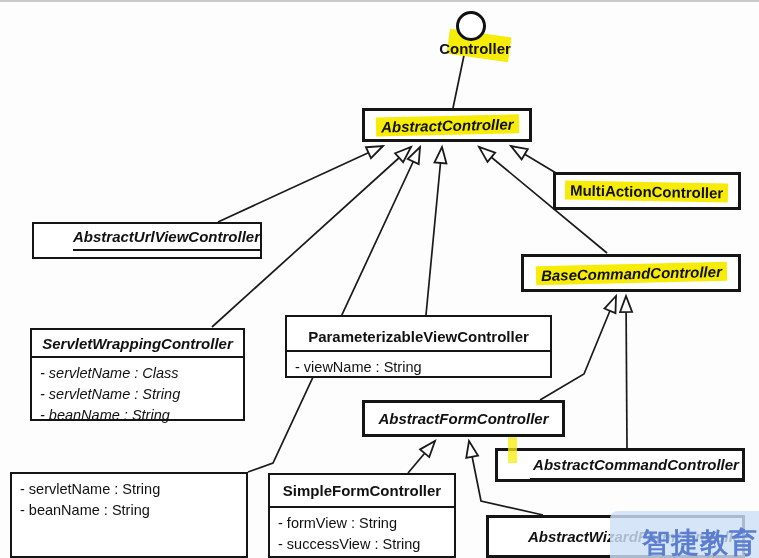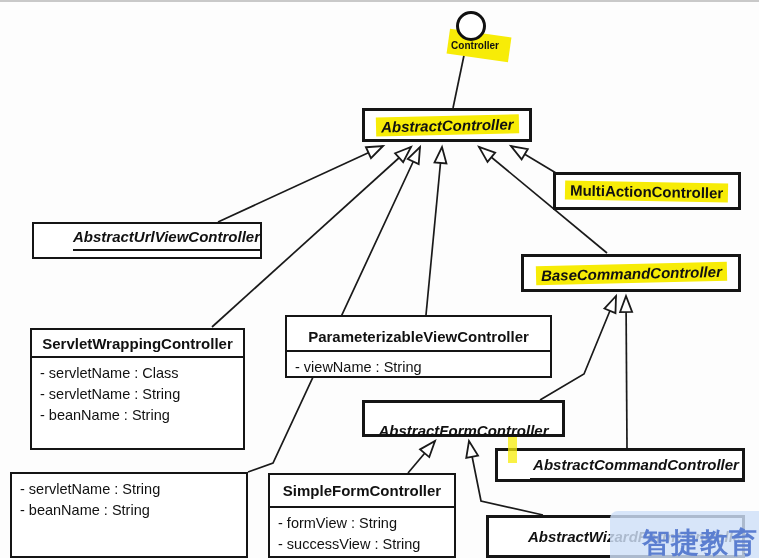--- a/index.html
+++ b/index.html
@@ -26,21 +26,21 @@
   .attrs{padding:5px 8px 0 8px;}
   .attr{font-size:14.5px;color:#111;line-height:21px;white-space:nowrap;}
   .empty-comp{height:100%;}
   
   .iface-circle{
     position:absolute;left:456px;top:11px;width:24px;height:24px;
     border:3.5px solid #111;border-radius:50%;background:#fff;z-index:3;
   }
   .iface-label{
     position:absolute;left:430px;top:40px;width:90px;text-align:center;
-    font-weight:bold;font-size:10px;color:#111;z-index:3;
+    font-weight:bold;font-size:15px;color:#111;z-index:3;
   }
   .iface-hl{
     position:absolute;left:448px;top:33px;width:62px;height:25px;
     background:#f7ec07;transform:rotate(8deg);z-index:2;
   }
   .smudge{
     position:absolute;left:508px;top:437px;width:9px;height:26px;
     background:#f7ec07;opacity:.75;z-index:3;
   }
   .watermark{
@@ -100,42 +100,42 @@
   </div>
   <div class="empty-comp"></div>
 </div>
 
 <div class="cls thick abstract" style="left:521px;top:254px;width:220px;height:38px;">
   <div class="title" style="height:100%;">
     <span class="hl tilt-a">BaseCommandController</span>
   </div>
 </div>
 
-<div class="cls" style="left:30px;top:328px;width:215px;height:122px;">
+<div class="cls" style="left:30px;top:328px;width:215px;height:93px;font-style:italic;">
   <div class="title div" style="height:26px;">
     <span>ServletWrappingController</span>
   </div>
   <div class="attrs">
     <div class="attr">- servletName : Class</div>
     <div class="attr">- servletName : String</div>
     <div class="attr">- beanName : String</div>
   </div>
 </div>
 
 <div class="cls" style="left:285px;top:315px;width:267px;height:63px;">
   <div class="title div" style="height:27px;margin-top:6px;">
     <span>ParameterizableViewController</span>
   </div>
   <div class="attrs">
     <div class="attr">- viewName : String</div>
   </div>
 </div>
 
 <div class="cls thick abstract" style="left:362px;top:400px;width:203px;height:37px;">
-  <div class="title" style="height:100%;margin-top:12px;">
+  <div class="title" style="height:100%;">
     <span>AbstractFormController</span>
   </div>
 </div>
 
 <div class="cls thick abstract" style="left:495px;top:448px;width:250px;height:34px;padding-left:32px;">
   <div class="title div" style="height:27px;">
     <span>AbstractCommandController</span>
   </div>
   <div class="empty-comp"></div>
 </div>

